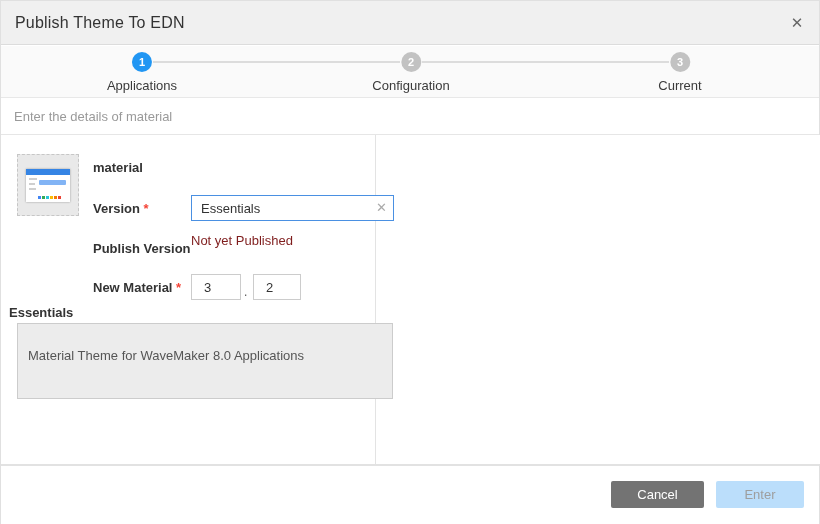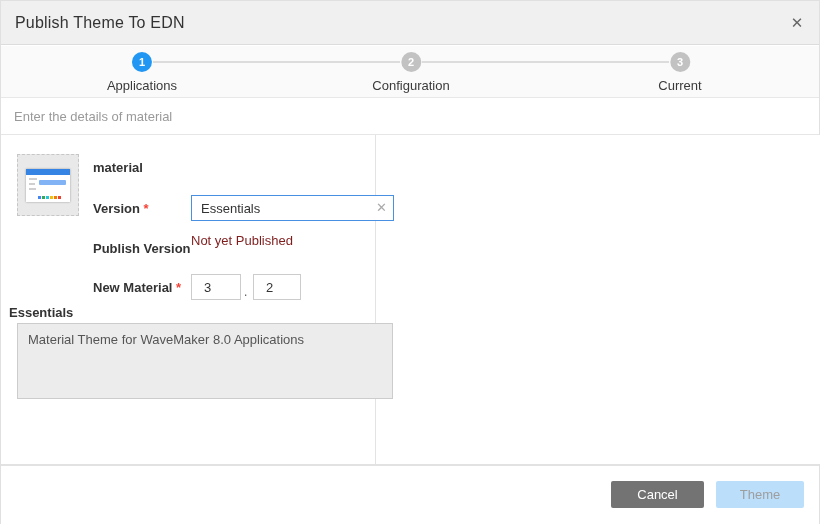--- a/index.html
+++ b/index.html
@@ -132,21 +132,21 @@
     font-size: 13px; color: #333; padding: 0 0 0 12px; outline: none; background: #fff;
   }
   .ver-major { left: 190px; }
   .ver-minor { left: 252px; width: 48px; }
   .ver-dot { position: absolute; left: 243px; top: 150px; font-size: 12px; color: #555; }
 
   .desc-area {
     position: absolute; left: 16px; top: 188px; width: 376px; height: 76px;
     background: #ececec; border: 1px solid #ccc;
     font-family: "Liberation Sans", sans-serif;
-    font-size: 13px; color: #555; padding: 8px 10px;
+    font-size: 13px; color: #555; padding: 24px 10px;
     resize: none; outline: none;
   }
 
   .lbl-changelog { left: 17px; top: 30px; position: absolute; font-size: 13px; font-weight: bold; color: #333; }
   .changelog-area {
     position: absolute; left: 17px; top: 50px; width: 377px; height: 236px;
     background: #fff; border: 1px solid #ccc;
     font-family: "Liberation Sans", sans-serif;
     font-size: 13px; color: #333; padding: 8px 10px;
     outline: none; resize: both;
@@ -243,16 +243,16 @@
 
       <div class="field-label lbl-desc">Essentials</div>
       <textarea class="desc-area" readonly="" style="">Material Theme for WaveMaker 8.0 Applications</textarea>
     </div>
 
   </div>
 
   <div class="footer-divider"></div>
   <div class="footer">
     <button class="btn btn-cancel">Cancel</button>
-    <button class="btn btn-next">Theme</button>
+    <button class="btn btn-next">Enter</button>
   </div>
 
 </div>
 
 </body></html>

